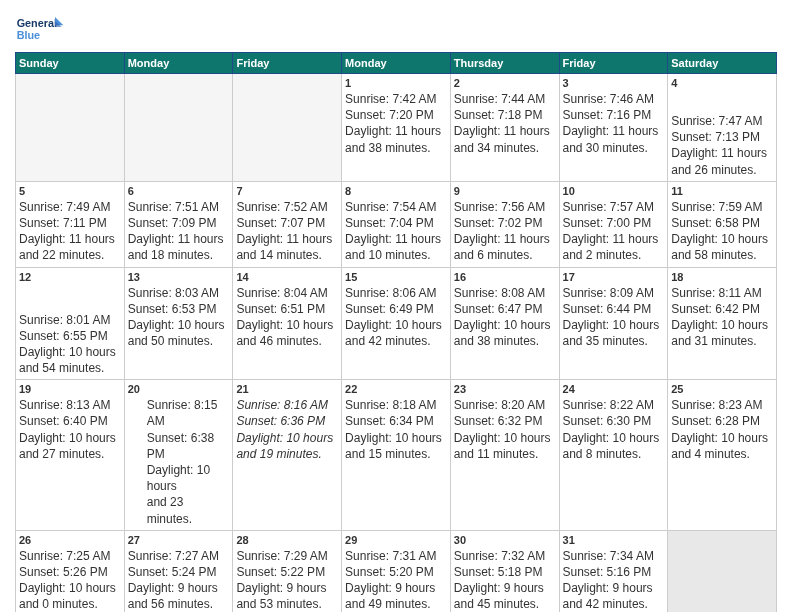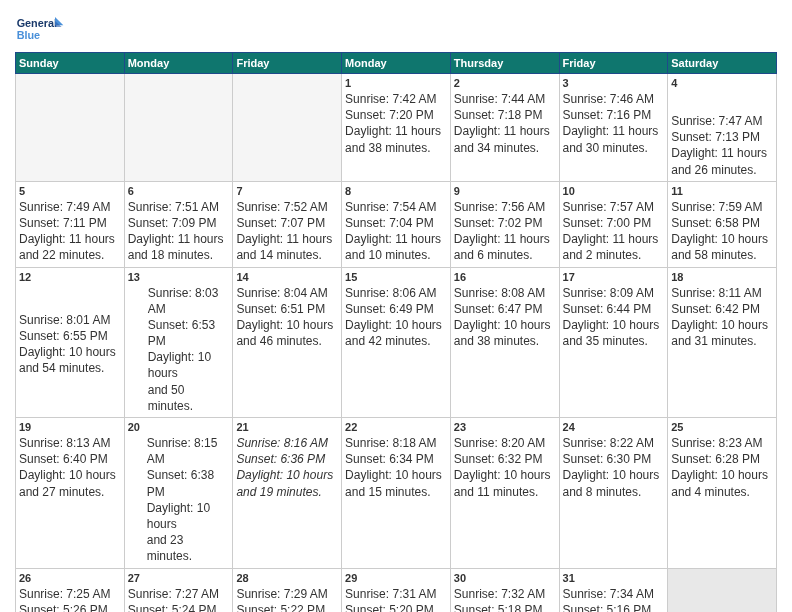--- a/index.html
+++ b/index.html
@@ -201,21 +201,21 @@
         <tr>
           <td>
             <span class="day-number">12</span>
             <div class="day-info" style="white-space: pre-line; margin-top: 29px;">Sunrise: 8:01 AM
 Sunset: 6:55 PM
 Daylight: 10 hours
 and 54 minutes.</div>
           </td>
           <td>
             <span class="day-number">13</span>
-            <div class="day-info" style="white-space: pre-line; margin-left: 20px;">Sunrise: 8:03 AM
+            <div class="day-info" style="white-space: pre-line;">Sunrise: 8:03 AM
 Sunset: 6:53 PM
 Daylight: 10 hours
 and 50 minutes.</div>
           </td>
           <td>
             <span class="day-number">14</span>
             <div class="day-info" style="white-space: pre-line;">Sunrise: 8:04 AM
 Sunset: 6:51 PM
 Daylight: 10 hours
 and 46 minutes.</div>

